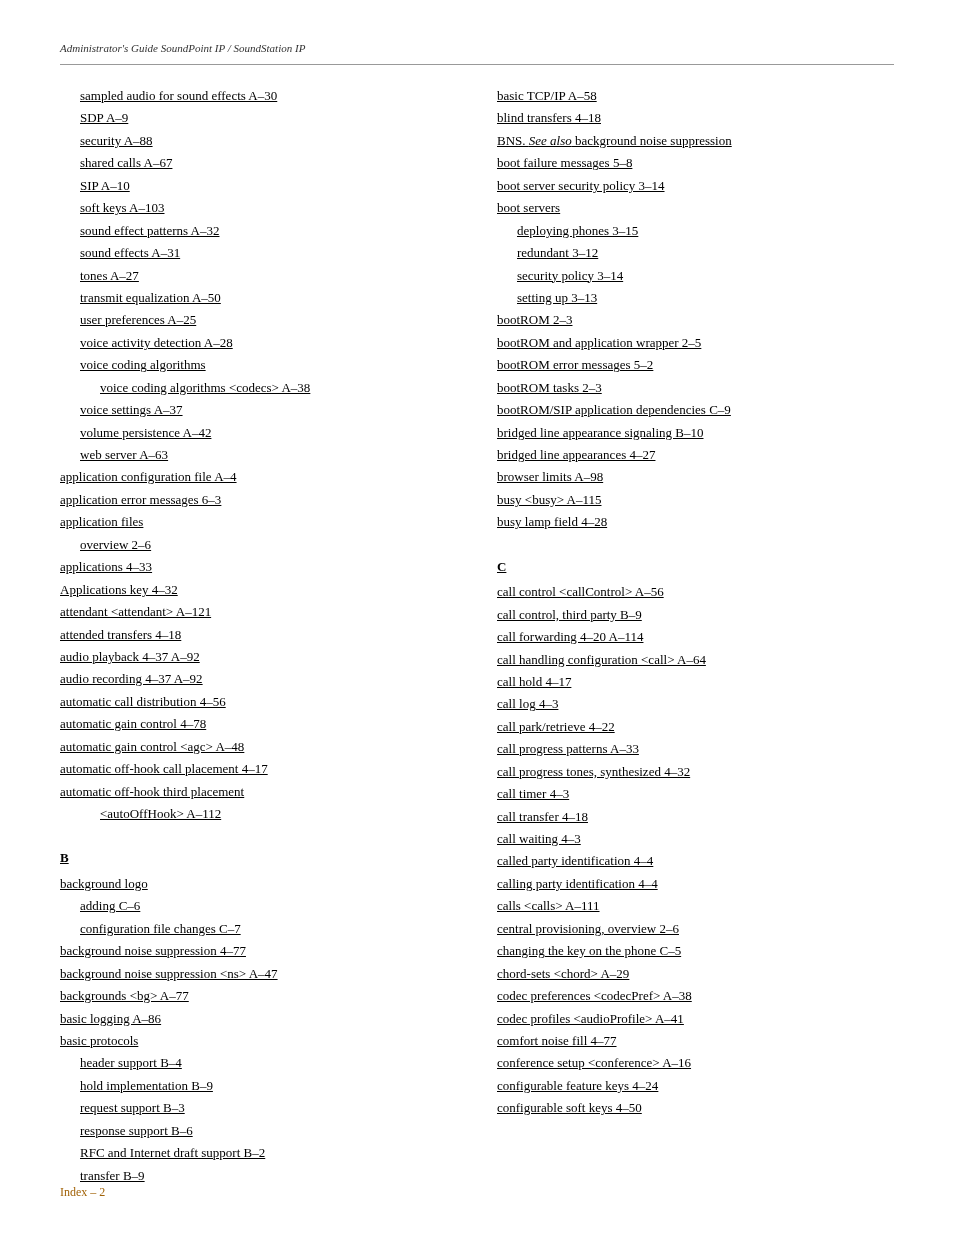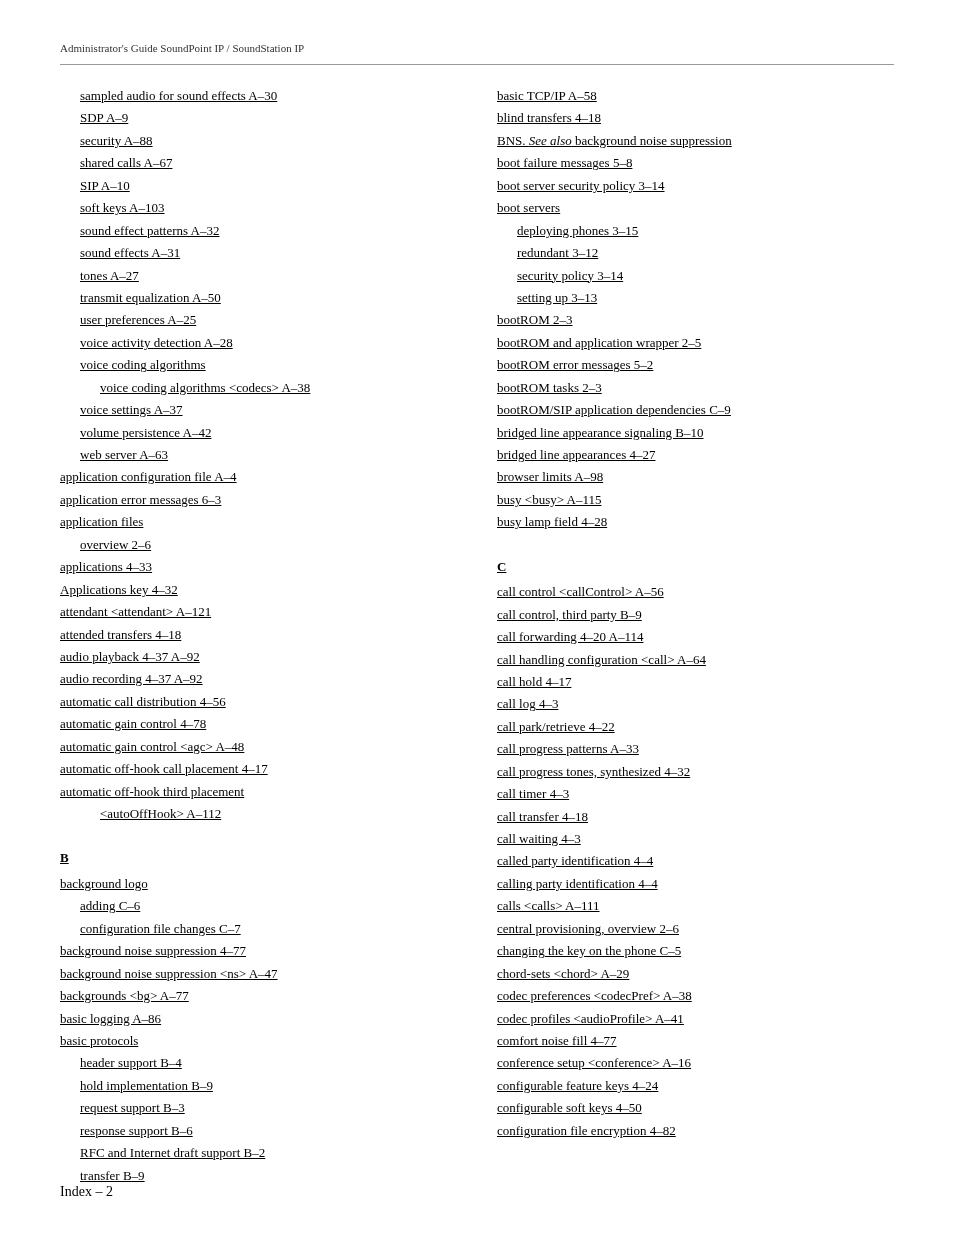--- a/index.html
+++ b/index.html
@@ -22,20 +22,21 @@
       position: relative;
     }
     .header {
       border-bottom: 1px solid #999;
       padding-bottom: 8px;
       margin-bottom: 20px;
     }
     .header-text {
       font-size: 11px;
       color: #333;
+      font-style: italic;
     }
     .content {
       display: flex;
       gap: 40px;
       text-decoration: underline;
     }
     .col {
       flex: 1;
       line-height: 1.65;
     }
@@ -50,22 +51,22 @@
     .indent1 {
       padding-left: 20px;
     }
     .indent2 {
       padding-left: 40px;
     }
     .footer {
       position: absolute;
       bottom: 35px;
       left: 60px;
-      font-size: 14px;
-      color: #000000;
+      font-size: 12px;
+      color: #a16207;
     }
   </style>
 </head>
 <body>
 
 <div class="page">
   <div class="header">
     <span class="header-text">Administrator's Guide SoundPoint IP / SoundStation IP</span>
   </div>
 
@@ -161,20 +162,19 @@
         <div class="entry">calls &lt;calls&gt; A–111</div>
         <div class="entry">central provisioning, overview 2–6</div>
         <div class="entry">changing the key on the phone C–5</div>
         <div class="entry">chord-sets &lt;chord&gt; A–29</div>
         <div class="entry">codec preferences &lt;codecPref&gt; A–38</div>
         <div class="entry">codec profiles &lt;audioProfile&gt; A–41</div>
         <div class="entry">comfort noise fill 4–77</div>
         <div class="entry">conference setup &lt;conference&gt; A–16</div>
         <div class="entry">configurable feature keys 4–24</div>
         <div class="entry">configurable soft keys 4–50</div>
-        <div class="entry">configuration file encryption 4–82</div>
       </div>
   </div>
 
   <div class="footer">
     <span>Index – 2</span>
   </div>
 </div>
 
 </body></html>

